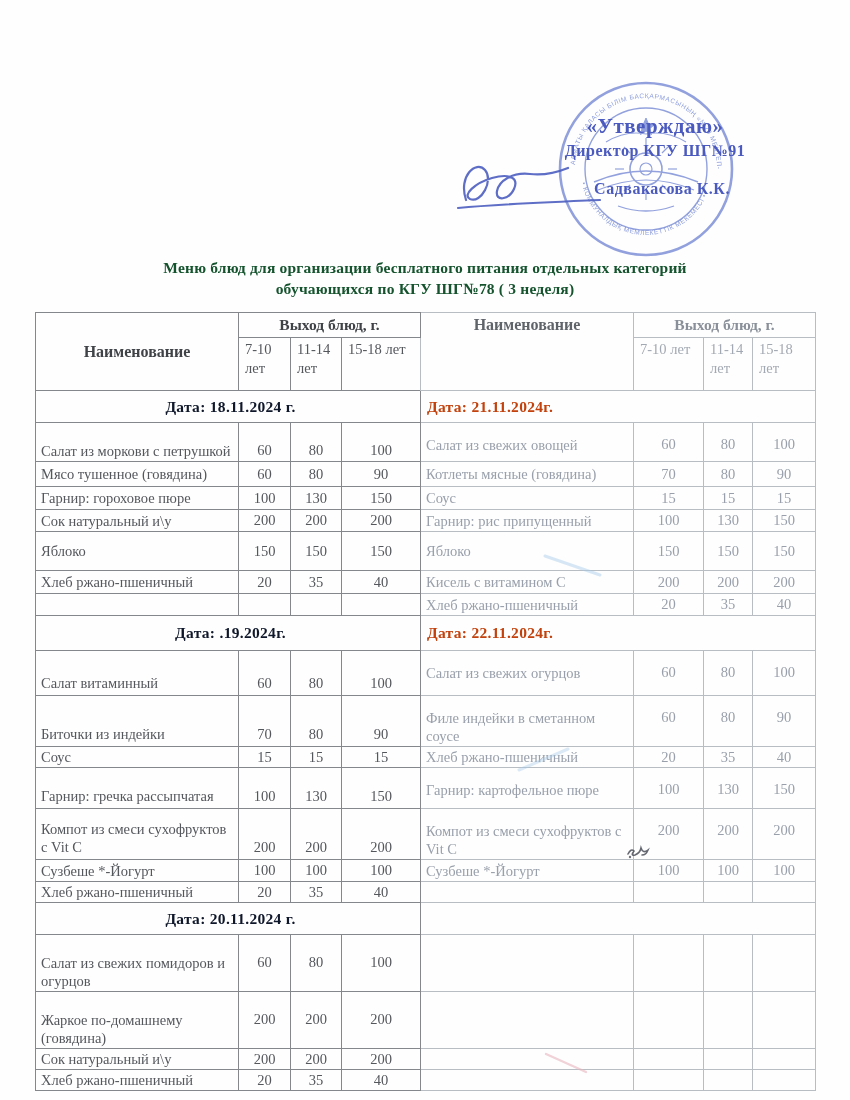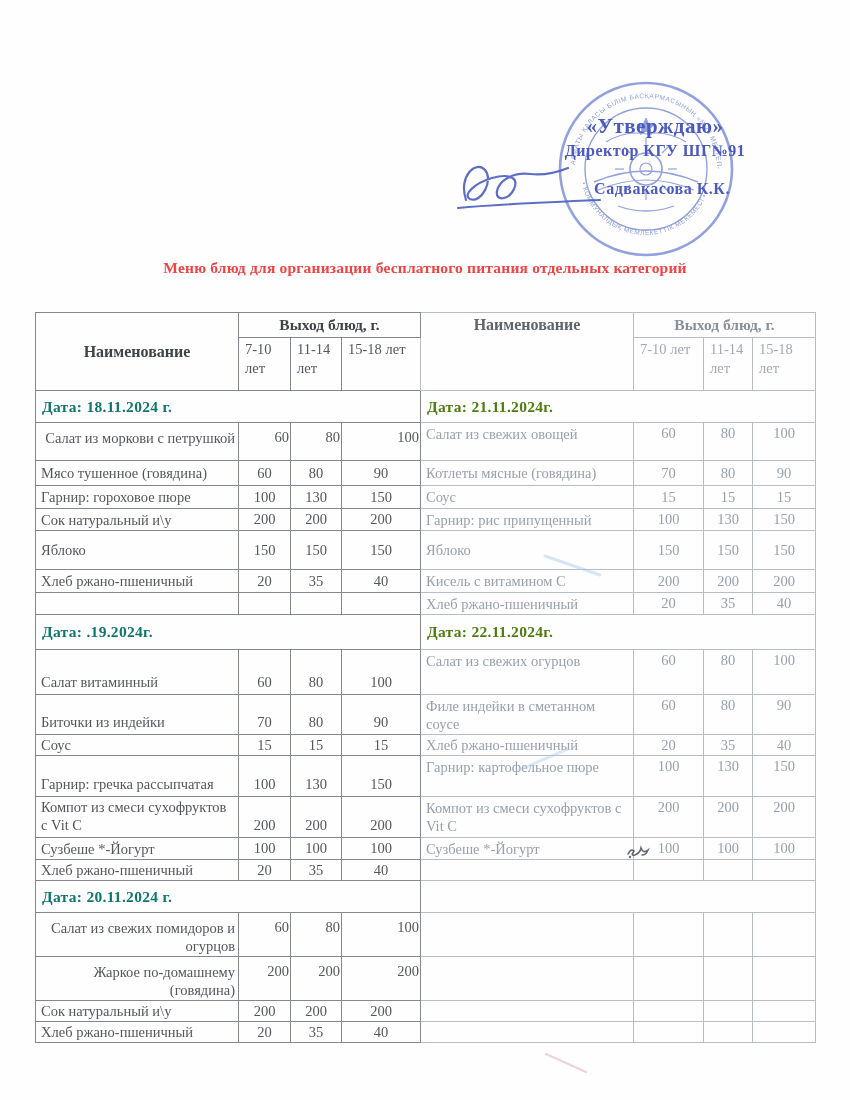--- a/index.html
+++ b/index.html
@@ -12,47 +12,47 @@
   
   .stamp-wrap{position:absolute;left:556px;top:78px;width:180px;height:182px;z-index:1;}
   .appr-line{position:absolute;z-index:2;font-weight:bold;color:#4a5abf;text-align:center;}
   .appr-quote{left:555px;top:114px;width:200px;font-size:21px;letter-spacing:.5px;}
   .appr-role{left:538px;top:142px;width:234px;font-size:16px;letter-spacing:.5px;}
   .appr-name{left:572px;top:180px;width:180px;font-size:16px;letter-spacing:.5px;}
   .sig-wrap{position:absolute;left:450px;top:150px;width:170px;height:72px;z-index:3;}
   
   .title{
     position:absolute;left:0;top:257px;width:850px;text-align:center;
-    font-weight:bold;color:#ef4444;font-size:15.5px;line-height:21px;letter-spacing:.2px;
+    font-weight:bold;color:#14532d;font-size:15.5px;line-height:21px;letter-spacing:.2px;
   }
   
   table.menu{
     position:absolute;left:35px;top:312px;width:780px;
     border-collapse:collapse;table-layout:fixed;
     font-size:14.5px;
   }
   td{overflow:hidden;}
   .cell-l{border:1px solid #84888d;color:#54575c;}
   .cell-r{border:1px solid #b7bdc3;color:#99a0ab;}
   .hdr{font-weight:bold;text-align:center;vertical-align:middle;}
   .hdr-name-l{font-size:16px;color:#3f4246;}
   .hdr-name-r{font-size:16px;color:#5f646b;vertical-align:top;padding-top:3px;}
   .hdr-out-l{font-size:15.5px;color:#3f4246;}
   .hdr-out-r{font-size:15.5px;color:#8a9099;}
   .age{font-weight:normal;text-align:left;vertical-align:top;padding:2px 0 0 6px;font-size:14.5px;line-height:19px;}
   .age-l{color:#54575c;}
   .age-r{color:#a3a9b2;}
   .date-cell{font-weight:bold;font-size:15.5px;text-align:left;vertical-align:middle;padding-left:6px;letter-spacing:.3px;}
-  .date-l{color:#0f766e;}
-  .date-r{color:#4d7c0f;}
+  .date-l{color:#0f172a;text-align:center;}
+  .date-r{color:#c2410c;}
   .name-cell{text-align:left;vertical-align:middle;padding:1px 3px 1px 5px;line-height:18px;}
   .val-cell{text-align:center;vertical-align:middle;}
-  tr.menu-row td.va-l-top.cell-l{vertical-align:top;padding-top:6px;text-align:right;}
+  tr.menu-row td.va-l-top.cell-l{vertical-align:top;padding-top:19px;}
   tr.menu-row td.va-l-bottom.cell-l{vertical-align:bottom;padding-bottom:3px;}
-  tr.menu-row td.va-r-top.cell-r{vertical-align:top;padding-top:2px;margin-left:25px;}
+  tr.menu-row td.va-r-top.cell-r{vertical-align:top;padding-top:13px;margin-left:25px;}
   
   .artifact{position:absolute;z-index:4;}
 </style>
 </head>
 <body>
 
 <div class="page">
 
   <div class="stamp-wrap">
     <svg width="180" height="182" viewBox="0 0 180 182">
@@ -95,20 +95,21 @@
       </g>
     </svg>
   </div>
 
   <div class="appr-line appr-quote">«Утверждаю»</div>
   <div class="appr-line appr-role">Директор  КГУ ШГ№91</div>
   <div class="appr-line appr-name">Садвакасова К.К.</div>
 
   <div class="title">
     <div>Меню блюд для организации бесплатного питания отдельных категорий</div>
+    <div>обучающихся по КГУ ШГ№78 ( 3 неделя)</div>
   </div>
 
   <table class="menu">
     <colgroup>
       <col style="width:203px">
         <col style="width:52px">
         <col style="width:51px">
         <col style="width:79px">
       <col style="width:213px">
         <col style="width:70px">

